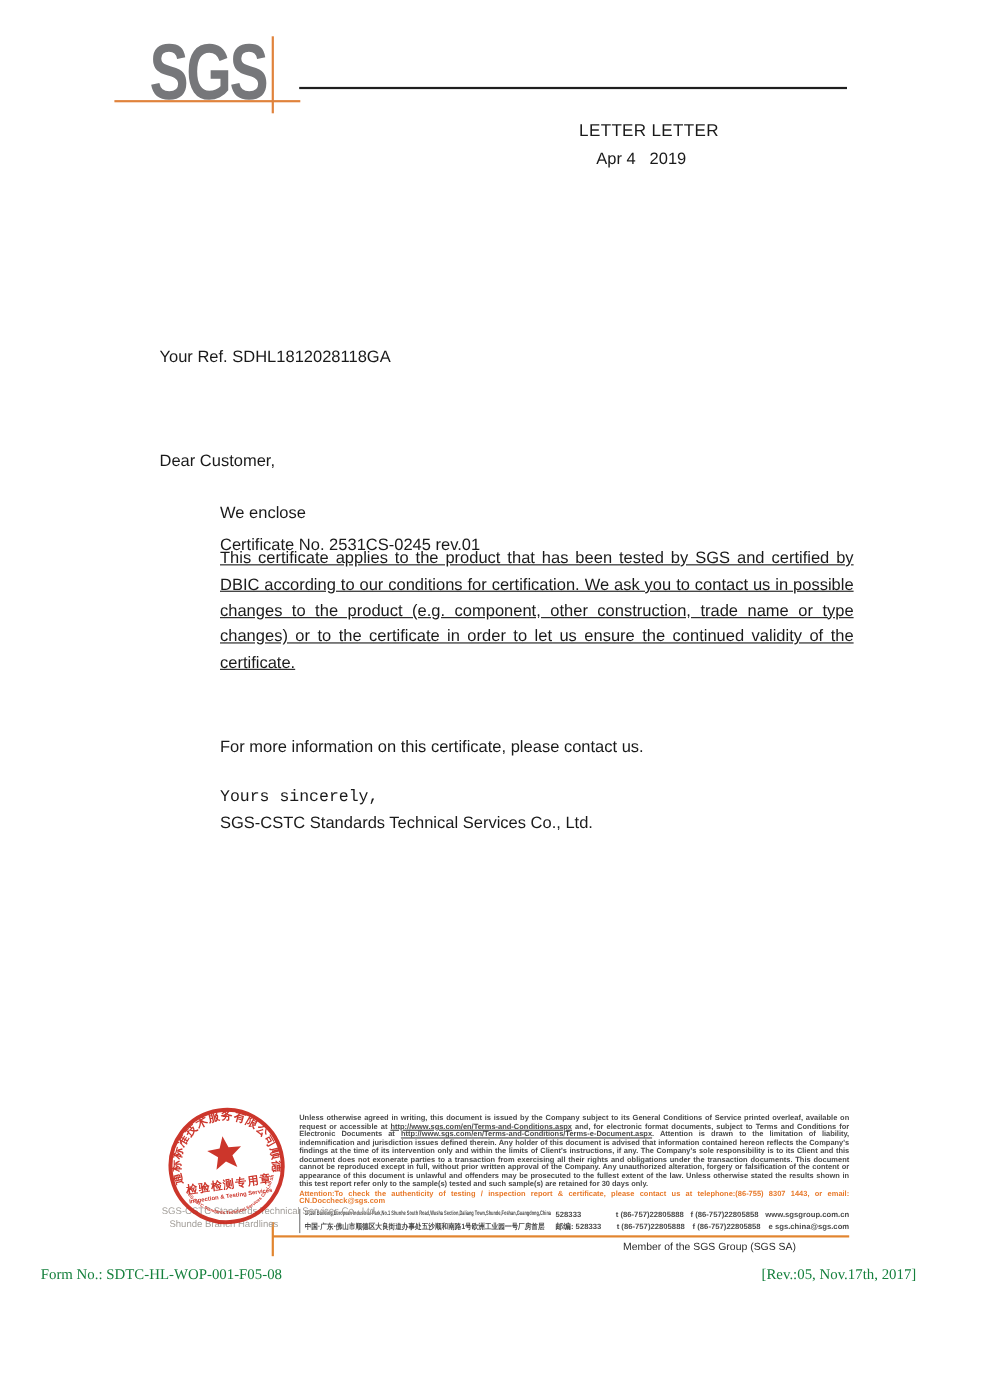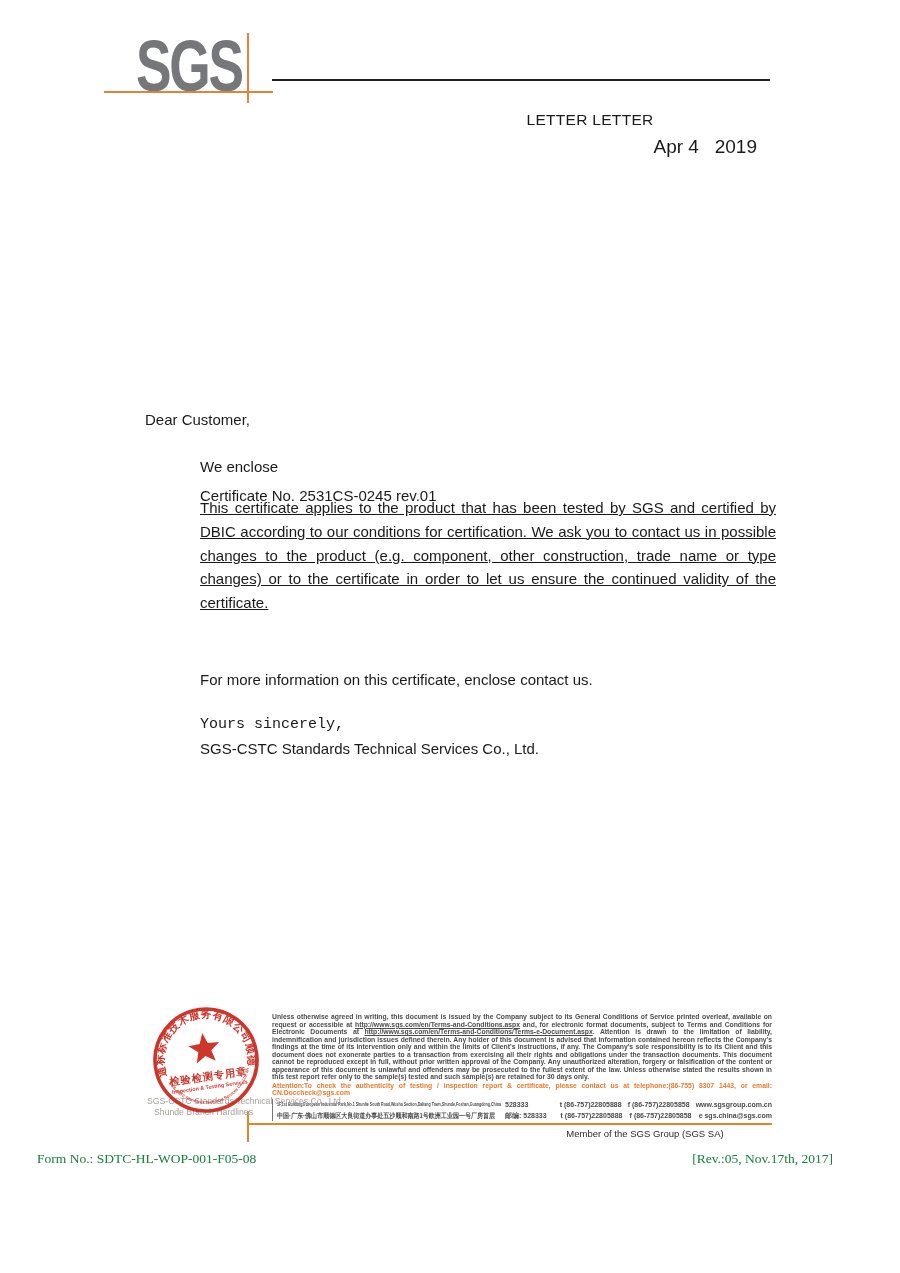--- a/index.html
+++ b/index.html
@@ -12,21 +12,21 @@
 
   
   .logo-text{
     left:136px;top:30px;font-size:72px;font-weight:bold;line-height:1;
     color:#76777a;letter-spacing:-3px;transform:scaleX(0.74);transform-origin:left top;
   }
   .header-rule{left:272px;top:79px;width:498px;height:2px;background:#1f1f1f;}
   .logo-hline{left:104px;top:91px;width:169px;height:2px;background:#e0833c;}
   .logo-vline{left:247px;top:33px;width:2px;height:70px;background:#e0833c;}
   .doc-title{left:440px;top:111px;width:300px;text-align:center;font-size:15.5px;letter-spacing:.3px;}
-  .doc-date{left:457px;top:136px;width:300px;text-align:right;font-size:19px;white-space:pre;}
+  .doc-date{left:433px;top:136px;width:300px;text-align:center;font-size:15px;white-space:pre;}
 
   
   .body-text{font-size:15px;line-height:23.8px;}
   .your-ref{left:145px;top:313px;}
   .salutation{left:145px;top:408px;}
   .enclose-intro{left:200px;top:455px;}
   .certificate-line{left:200px;top:484px;}
   .body-paragraph{left:200px;top:496px;width:576px;text-align:justify;text-decoration:underline;}
   .more-info{left:200px;top:668px;}
   .closing{left:200px;top:713px;font-family:Liberation Mono, monospace;}
@@ -69,25 +69,26 @@
 
 <div class="page">
 
   <div class="abs logo-text">SGS</div>
   <div class="abs logo-hline"></div>
   <div class="abs logo-vline"></div>
   <div class="abs header-rule"></div>
   <div class="abs doc-title">LETTER LETTER</div>
   <div class="abs doc-date">Apr 4   2019</div>
 
+  <div class="abs body-text your-ref">Your Ref. SDHL1812028118GA</div>
   <div class="abs body-text salutation">Dear Customer,</div>
   <div class="abs body-text enclose-intro">We enclose</div>
   <div class="abs body-text certificate-line">Certificate No. 2531CS-0245 rev.01</div>
   <div class="abs body-text body-paragraph">This certificate applies to the product that has been tested by SGS and certified by DBIC according to our conditions for certification. We ask you to contact us in possible changes to the product (e.g. component, other construction, trade name or type changes) or to the certificate in order to let us ensure the continued validity of the certificate.</div>
-  <div class="abs body-text more-info">For more information on this certificate, enclose contact us.</div>
+  <div class="abs body-text more-info">For more information on this certificate, please contact us.</div>
   <div class="abs body-text closing">Yours sincerely,</div>
   <div class="abs body-text signature-company">SGS-CSTC Standards Technical Services Co., Ltd.</div>
 
   <div class="abs stamp-caption">
     <div class="l1">SGS-CSTC Standards Technical Services Co., Ltd.</div>
     <div class="l2">Shunde Branch Hardlines</div>
   </div>
 
   <svg class="abs stamp" viewBox="-60 -60 120 120">
     <defs>

